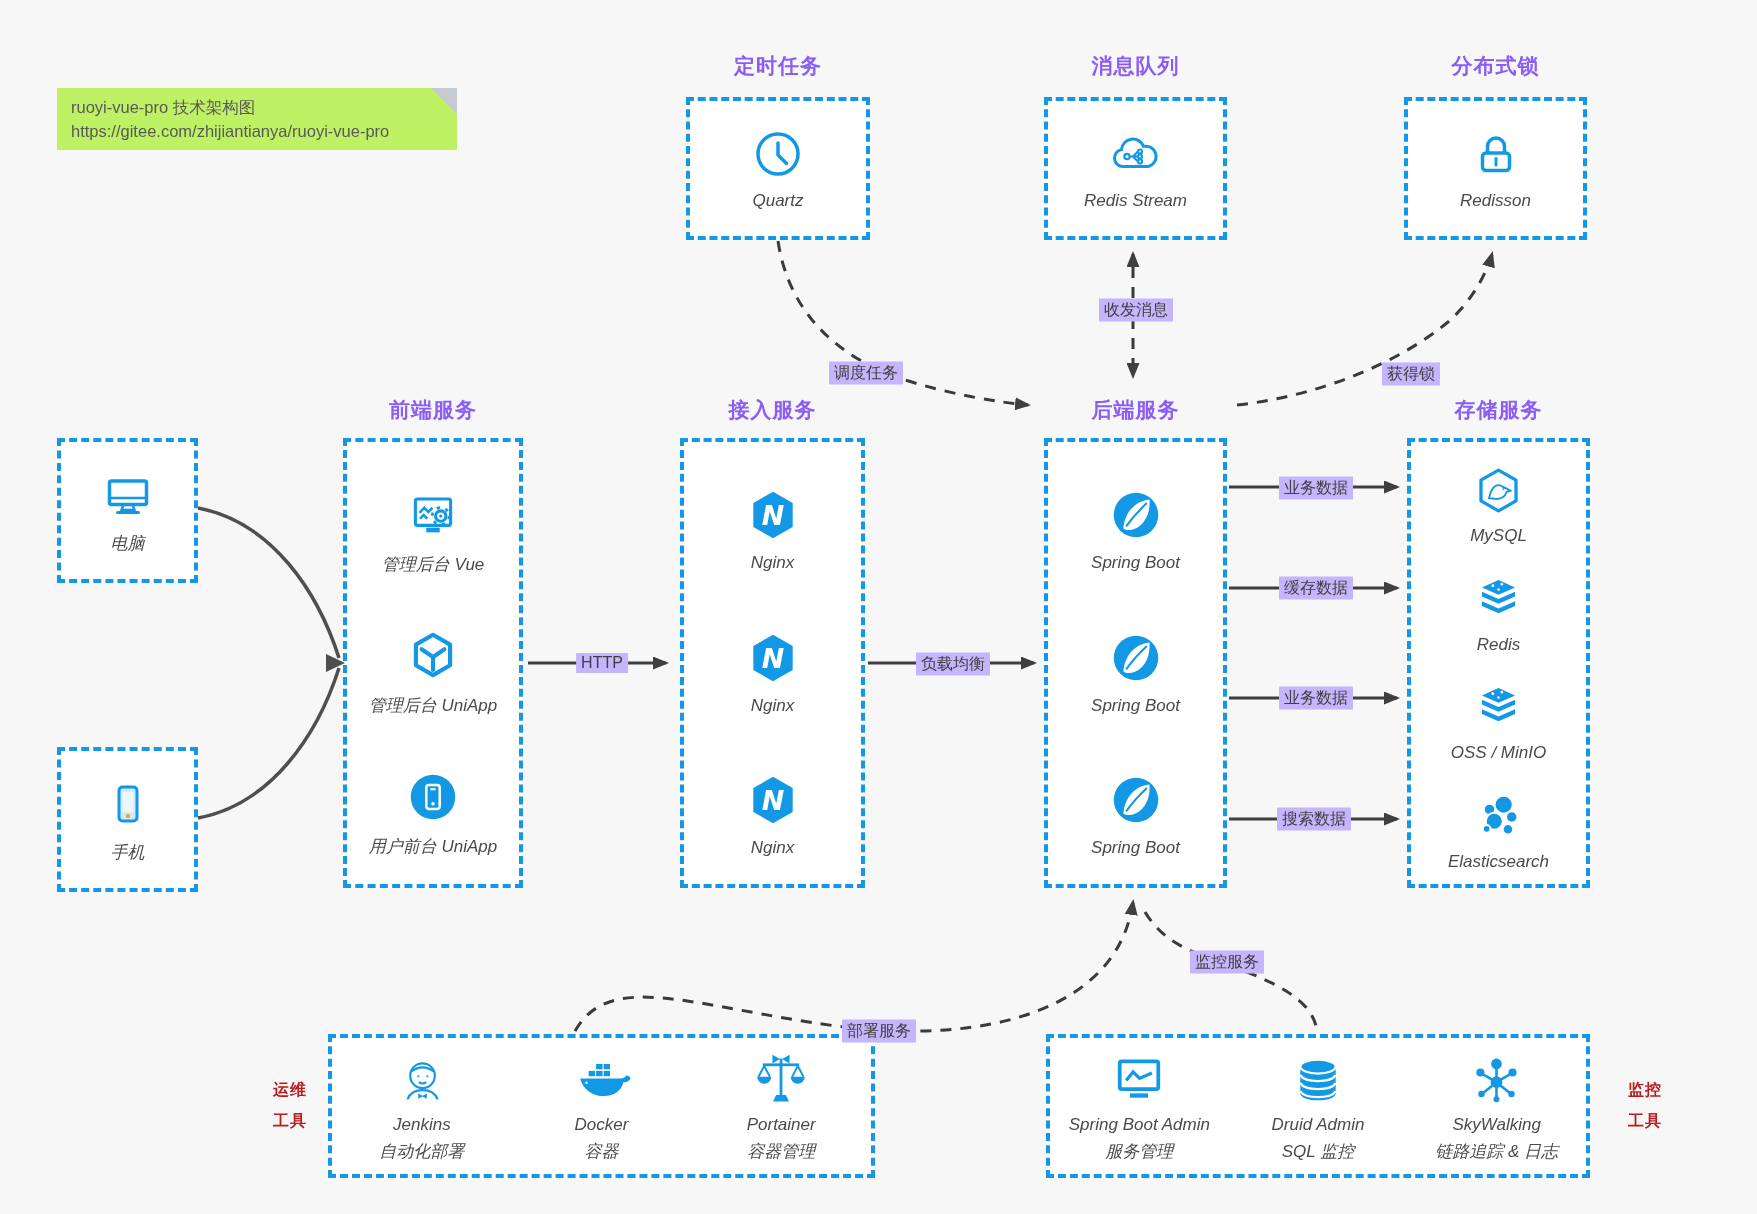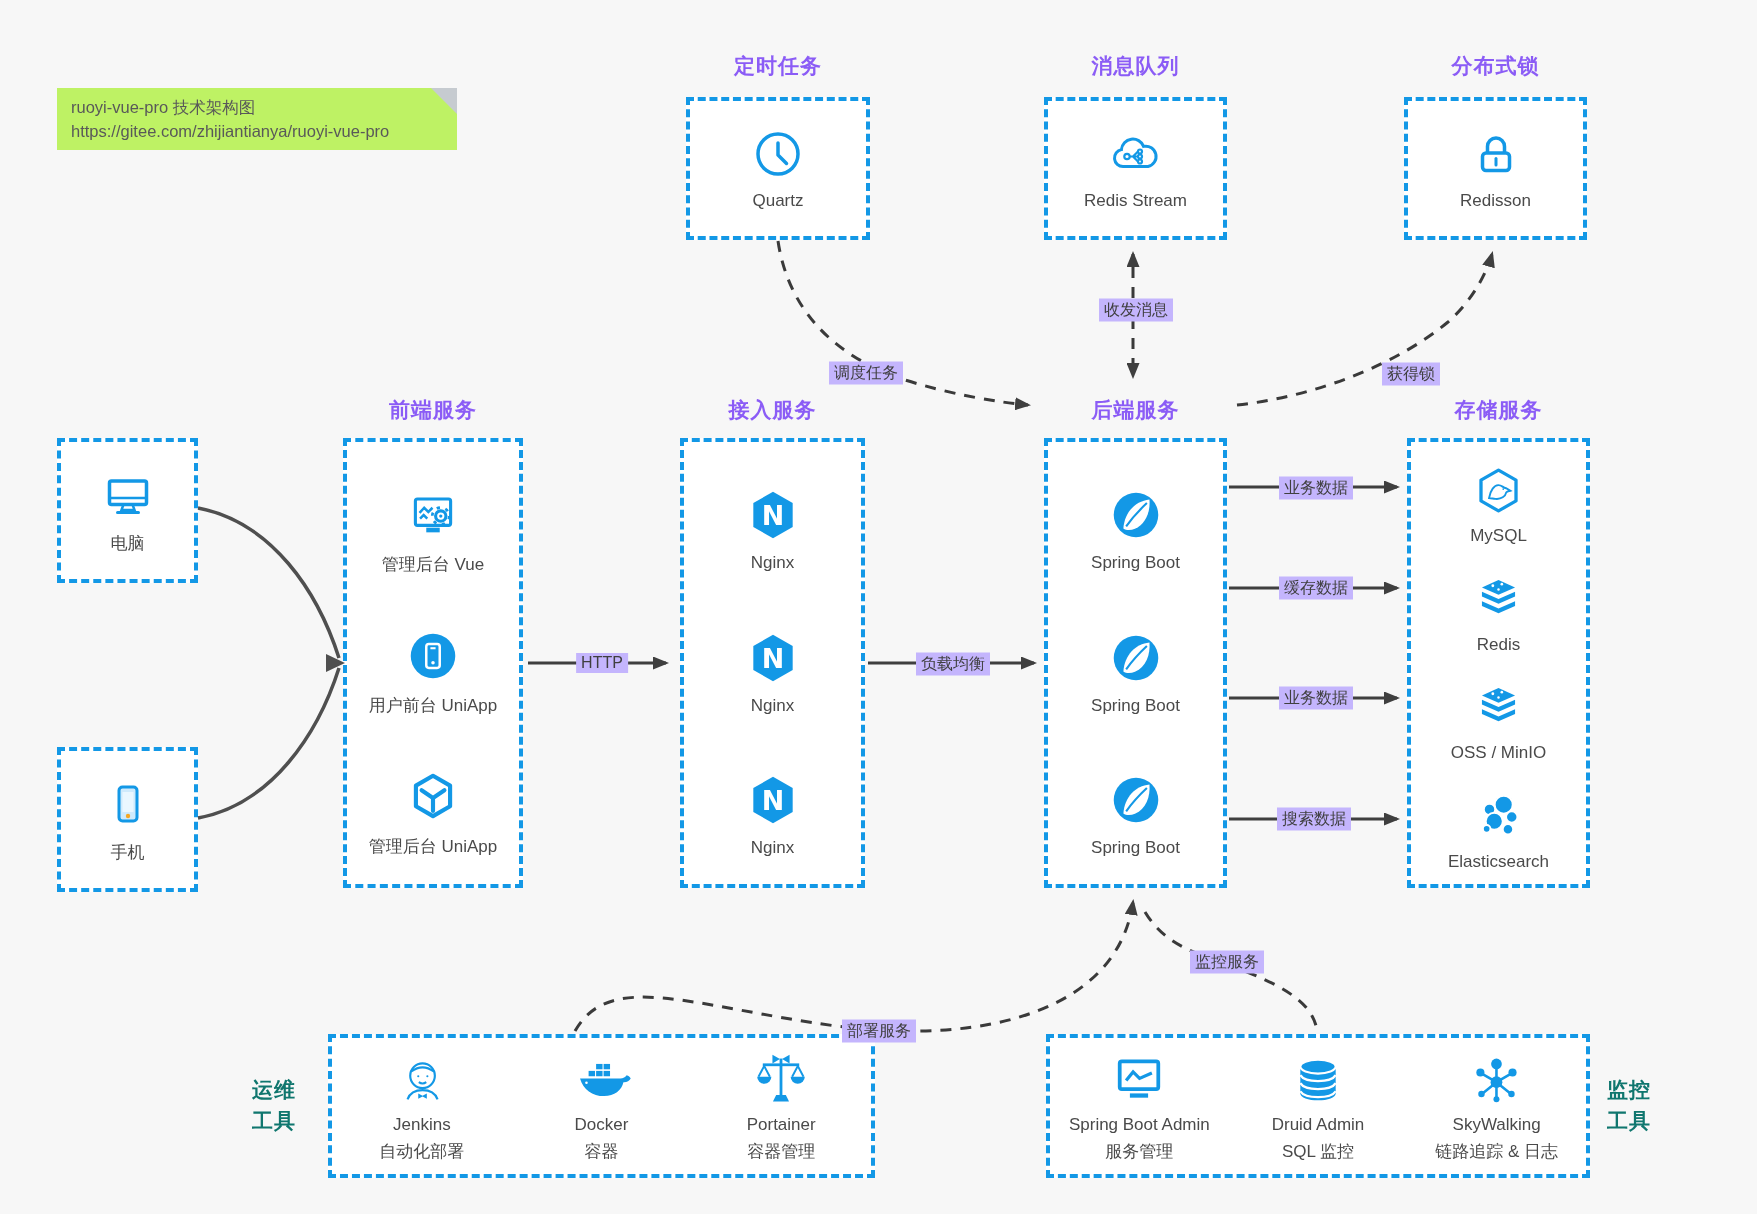--- a/index.html
+++ b/index.html
@@ -1,24 +1,24 @@
 <!DOCTYPE html>
 <html><head>
 <meta charset="utf-8">
 <style>
   html,body{margin:0;padding:0;background:#f7f7f7;}
   .stage{position:relative;width:1757px;height:1214px;background:#f7f7f7;overflow:hidden;
          font-family:"Liberation Sans","DejaVu Sans",sans-serif;color:#4a4a4a;}
   .wires{position:absolute;left:0;top:0;z-index:2;pointer-events:none;}
   .dash-box{position:absolute;box-sizing:border-box;border:4px dashed #1398e6;background:#ffffff;z-index:1;}
   .sec-title{position:absolute;z-index:3;color:#8b5cf6;font-weight:bold;font-size:21px;text-align:center;letter-spacing:1px;white-space:nowrap;}
-  .side-title{position:absolute;z-index:3;color:#0f766e;font-weight:bold;font-size:21px;line-height:31px;letter-spacing:1px;}
+  .side-title{position:absolute;z-index:3;color:#b91c1c;font-weight:bold;font-size:16px;text-align:center;line-height:31px;letter-spacing:1px;}
   .edge-label{position:absolute;z-index:4;transform:translate(-50%,-50%);background:#c4b5fd;padding:1px 5px;
               font-size:16px;color:#3f3f3f;white-space:nowrap;}
-  .item{display:flex;flex-direction:column;align-items:center;gap:9px;}
+  .item{display:flex;flex-direction:column;align-items:center;gap:9px;font-style:italic;}
   .item-label{font-size:17px;color:#4a4a4a;white-space:nowrap;text-align:center;}
   .icon{color:#1398e6;display:block;}
   .box-inner-center{position:absolute;inset:0;display:flex;flex-direction:column;align-items:center;justify-content:center;gap:12px;}
   .col-items{position:absolute;inset:0;display:flex;flex-direction:column;align-items:center;justify-content:space-between;}
   .col-items.n3{padding:44px 0 26px;}
   .col-items.n4{padding:22px 0 12px;}
   .row-items{position:absolute;inset:0;display:flex;flex-direction:row;align-items:center;}
   .row-items .item{flex:1;gap:5px;}
   .sub-label{font-size:17px;color:#4a4a4a;white-space:nowrap;}
   .note{position:absolute;left:57px;top:88px;width:400px;height:62px;background:#bef264;z-index:1;}
@@ -259,29 +259,29 @@
   <div class="dash-box" style="left:343px;top:438px;width:180px;height:450px">
     <div class="col-items n3">
       <div class="item">
         <svg class="icon" width="58" height="58">
             <use href="#i-admin-vue"></use>
           </svg>
         <div class="item-label">管理后台 Vue</div>
       </div>
       <div class="item">
         <svg class="icon" width="58" height="58">
+            <use href="#i-uniapp-cube"></use>
+          </svg>
+        <div class="item-label">管理后台 UniApp</div>
+      </div>
+      <div class="item">
+        <svg class="icon" width="58" height="58">
             <use href="#i-user-app"></use>
           </svg>
         <div class="item-label">用户前台 UniApp</div>
-      </div>
-      <div class="item">
-        <svg class="icon" width="58" height="58">
-            <use href="#i-uniapp-cube"></use>
-          </svg>
-        <div class="item-label">管理后台 UniApp</div>
       </div>
     </div>
   </div>
 
   <div class="sec-title" style="left:680px;top:396px;width:185px">接入服务</div>
   <div class="dash-box" style="left:680px;top:438px;width:185px;height:450px">
     <div class="col-items n3">
       <div class="item">
         <svg class="icon" width="58" height="58">
             <use href="#i-nginx"></use>

